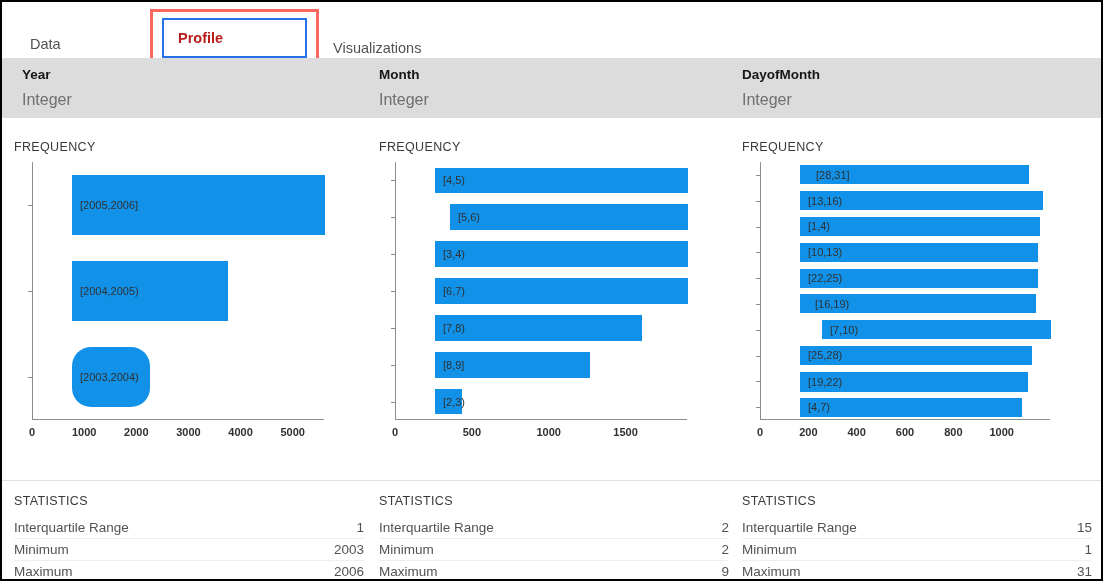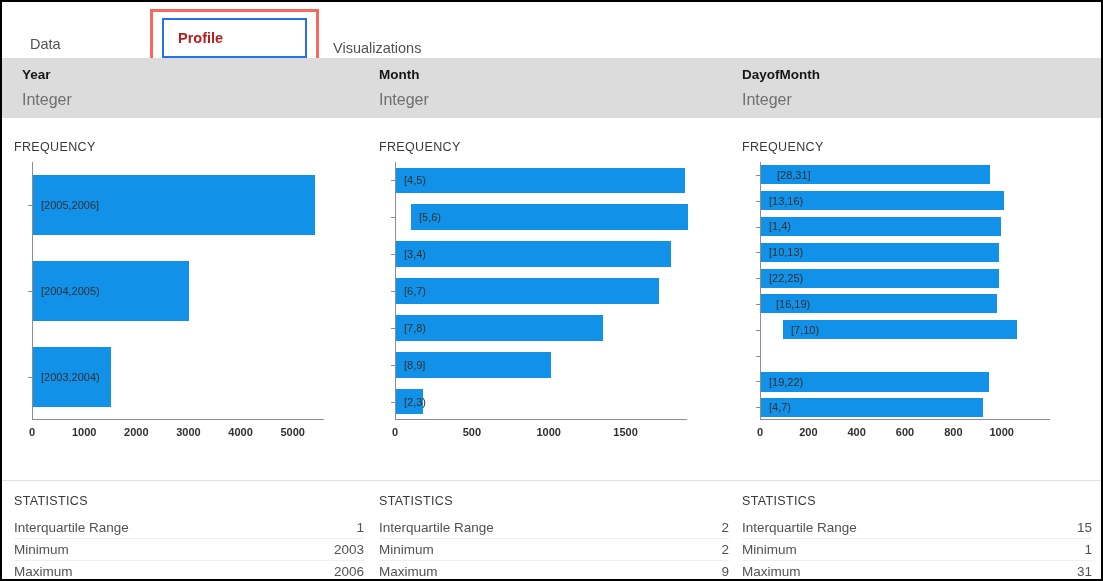--- a/index.html
+++ b/index.html
@@ -104,20 +104,21 @@
     position: absolute;
     left: 1px;
     display: flex;
     align-items: center;
   }
   .bar {
     height: 100%;
     background: #1192e8;
     display: flex;
     align-items: center;
+    margin-left: 39px;
   }
   .bar-label {
     font-size: 11px;
     color: #303030;
     margin-left: 8px;
     white-space: nowrap;
     pointer-events: none;
   }
   .tick-mark {
     position: absolute;
@@ -199,21 +200,21 @@
           </div>
         </div>
         <div class="tick-mark" style="top: 129px;"></div>
         <div class="bar-row" style="top: 98.9px; height: 60.2px; width: 292px;">
           <div class="bar" style="width: 156.429px; background: rgb(17, 146, 232);">
             <span class="bar-label">[2004,2005)</span>
           </div>
         </div>
         <div class="tick-mark" style="top: 215px;"></div>
         <div class="bar-row" style="top: 184.9px; height: 60.2px; width: 292px;">
-          <div class="bar" style="width: 78.2143px; background: rgb(17, 146, 232);">
+          <div class="bar" style="width: 78.2143px; background: rgb(17, 146, 232); border-radius: 19px;">
             <span class="bar-label">[2003,2004)</span>
           </div>
         </div>
         <div class="xtick" style="left: 0px;">0</div>
         <div class="xtick" style="left: 52.1429px;">1000</div>
         <div class="xtick" style="left: 104.286px;">2000</div>
         <div class="xtick" style="left: 156.429px;">3000</div>
         <div class="xtick" style="left: 208.571px;">4000</div>
         <div class="xtick" style="left: 260.714px;">5000</div>
       </div>
@@ -314,20 +315,25 @@
             <span class="bar-label">[16,19)</span>
           </div>
         </div>
         <div class="tick-mark" style="top: 167.7px;"></div>
         <div class="bar-row" style="top: 158.154px; height: 19.092px; width: 290px; padding-left: 22px;">
           <div class="bar" style="width: 234.417px; background: rgb(17, 146, 232);">
             <span class="bar-label">[7,10)</span>
           </div>
         </div>
         <div class="tick-mark" style="top: 193.5px;"></div>
+        <div class="bar-row" style="top: 183.954px; height: 19.092px; width: 290px;">
+          <div class="bar" style="width: 232px; background: rgb(17, 146, 232);">
+            <span class="bar-label">[25,28)</span>
+          </div>
+        </div>
         <div class="tick-mark" style="top: 219.3px;"></div>
         <div class="bar-row" style="top: 209.754px; height: 20px; width: 290px;">
           <div class="bar" style="width: 228.375px; background: rgb(17, 146, 232);">
             <span class="bar-label">[19,22)</span>
           </div>
         </div>
         <div class="tick-mark" style="top: 245.1px;"></div>
         <div class="bar-row" style="top: 235.554px; height: 19.092px; width: 290px;">
           <div class="bar" style="width: 222.333px; background: rgb(17, 146, 232);">
             <span class="bar-label">[4,7)</span>

